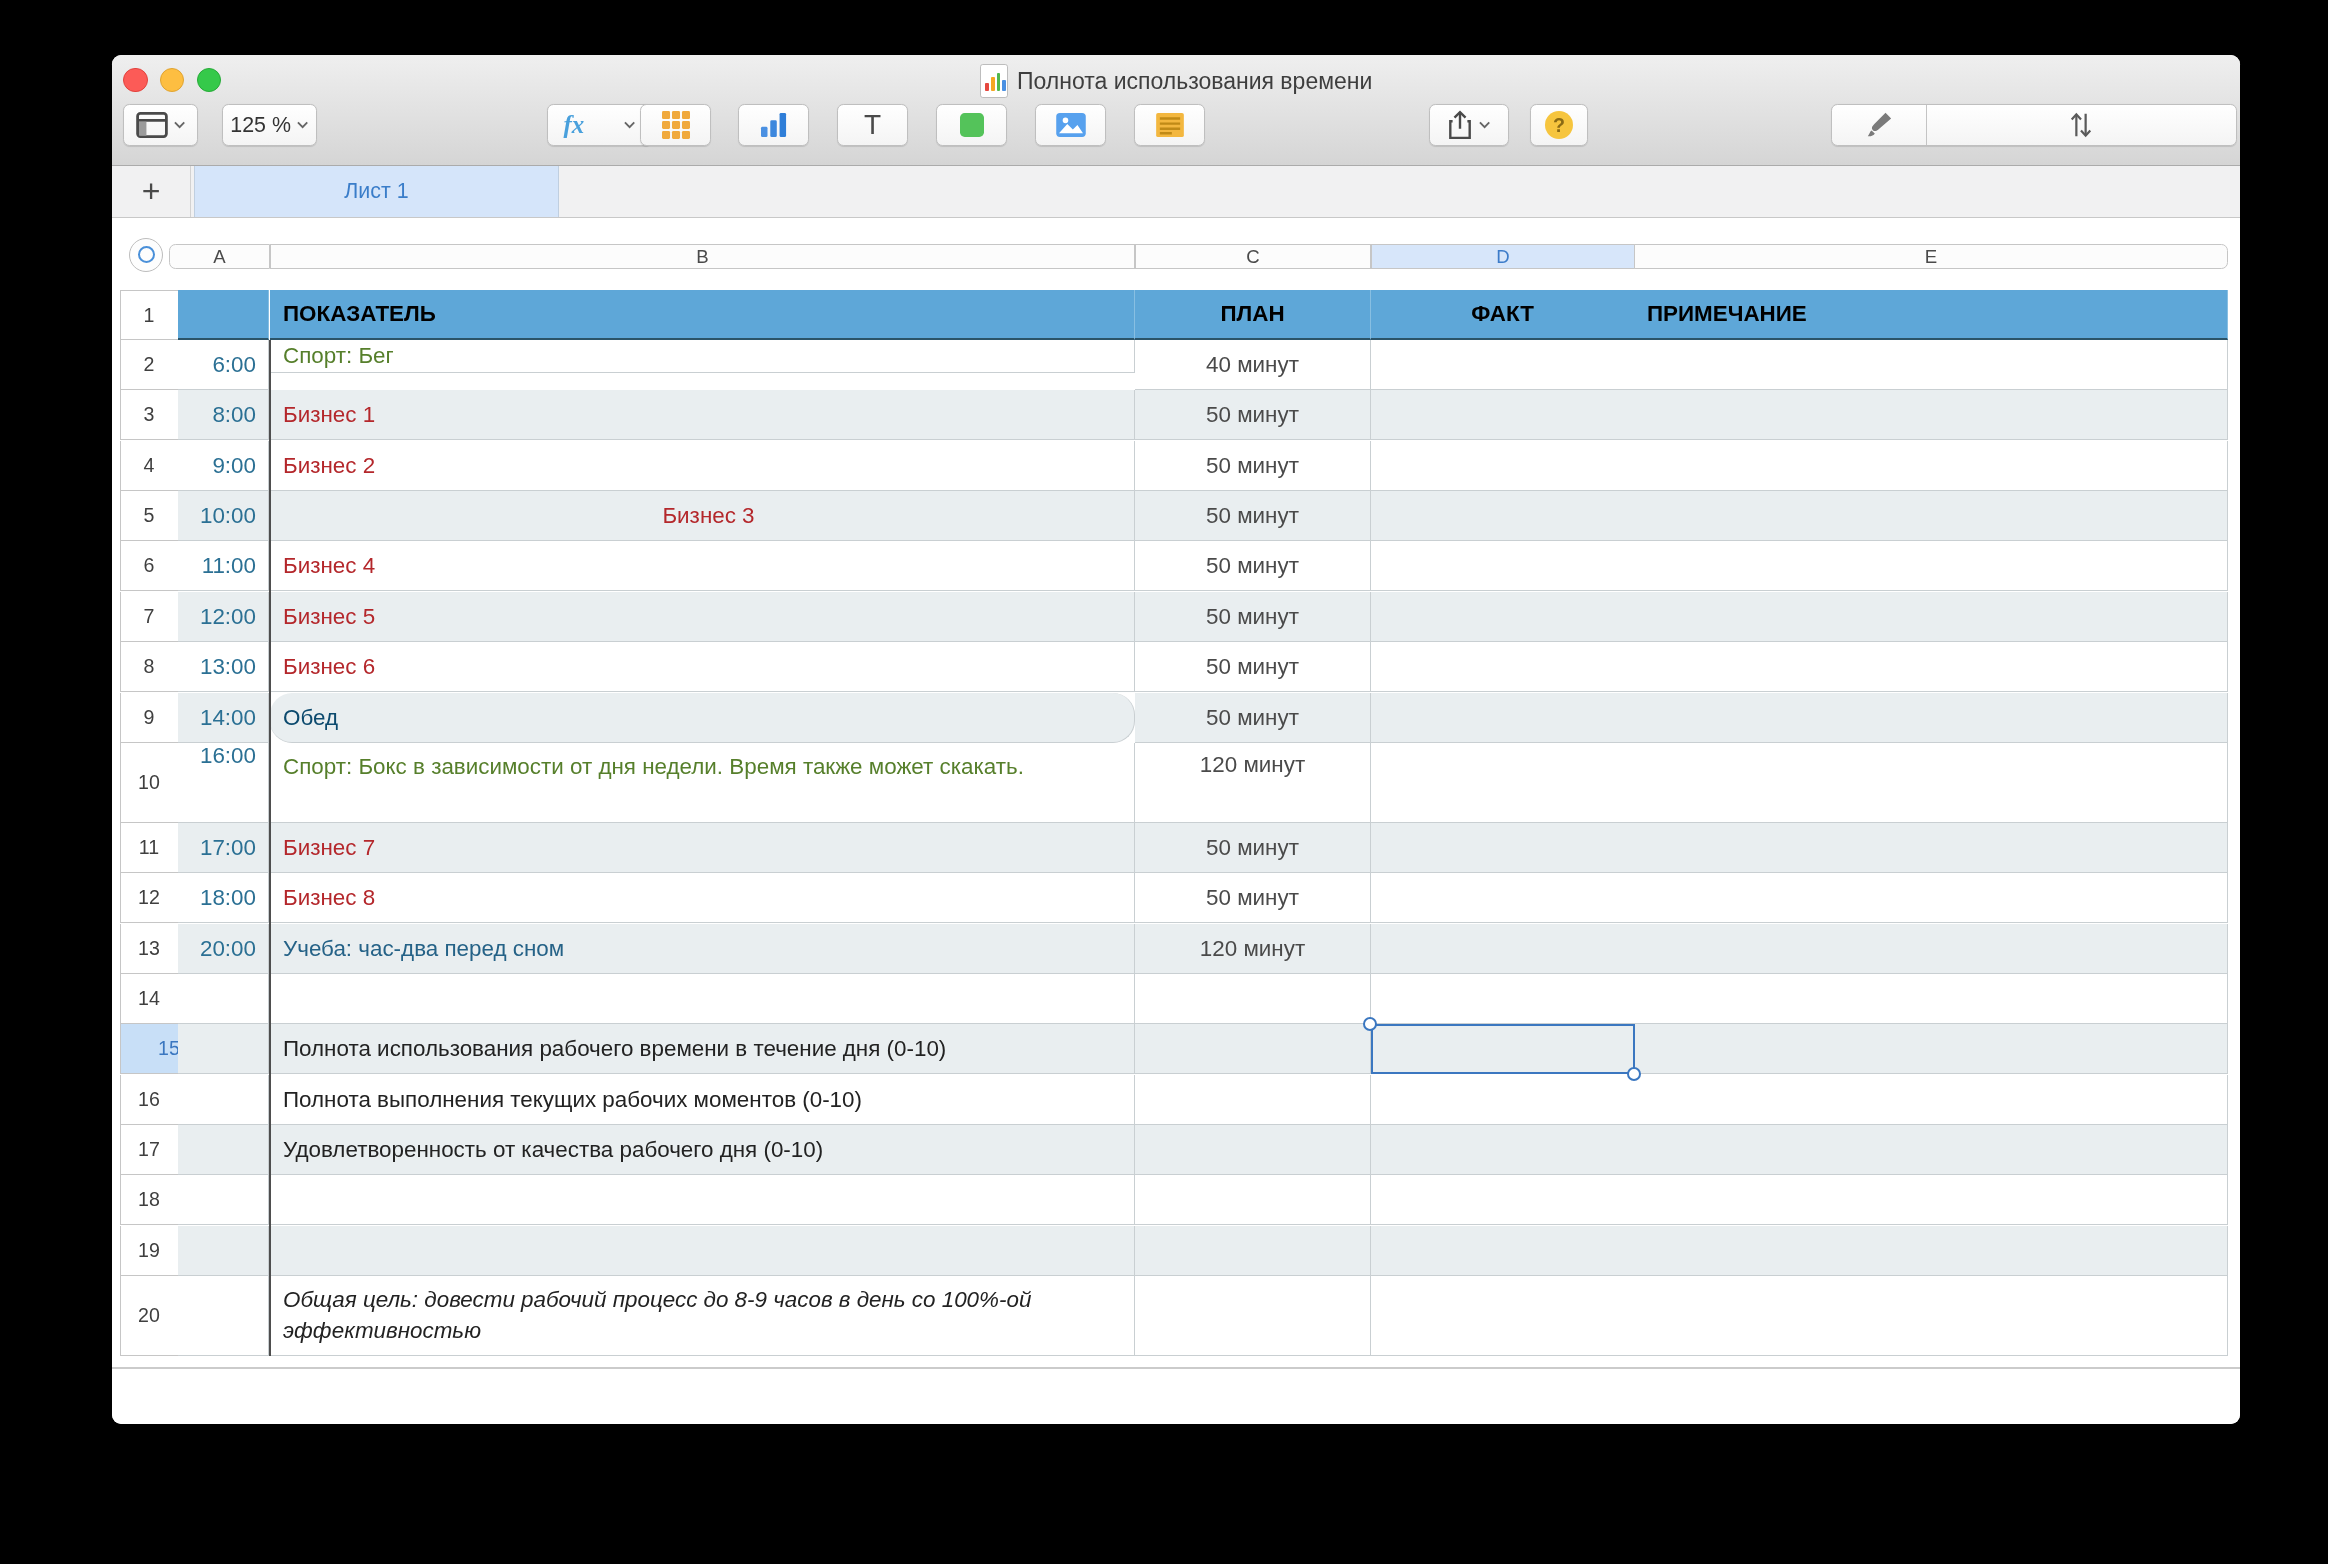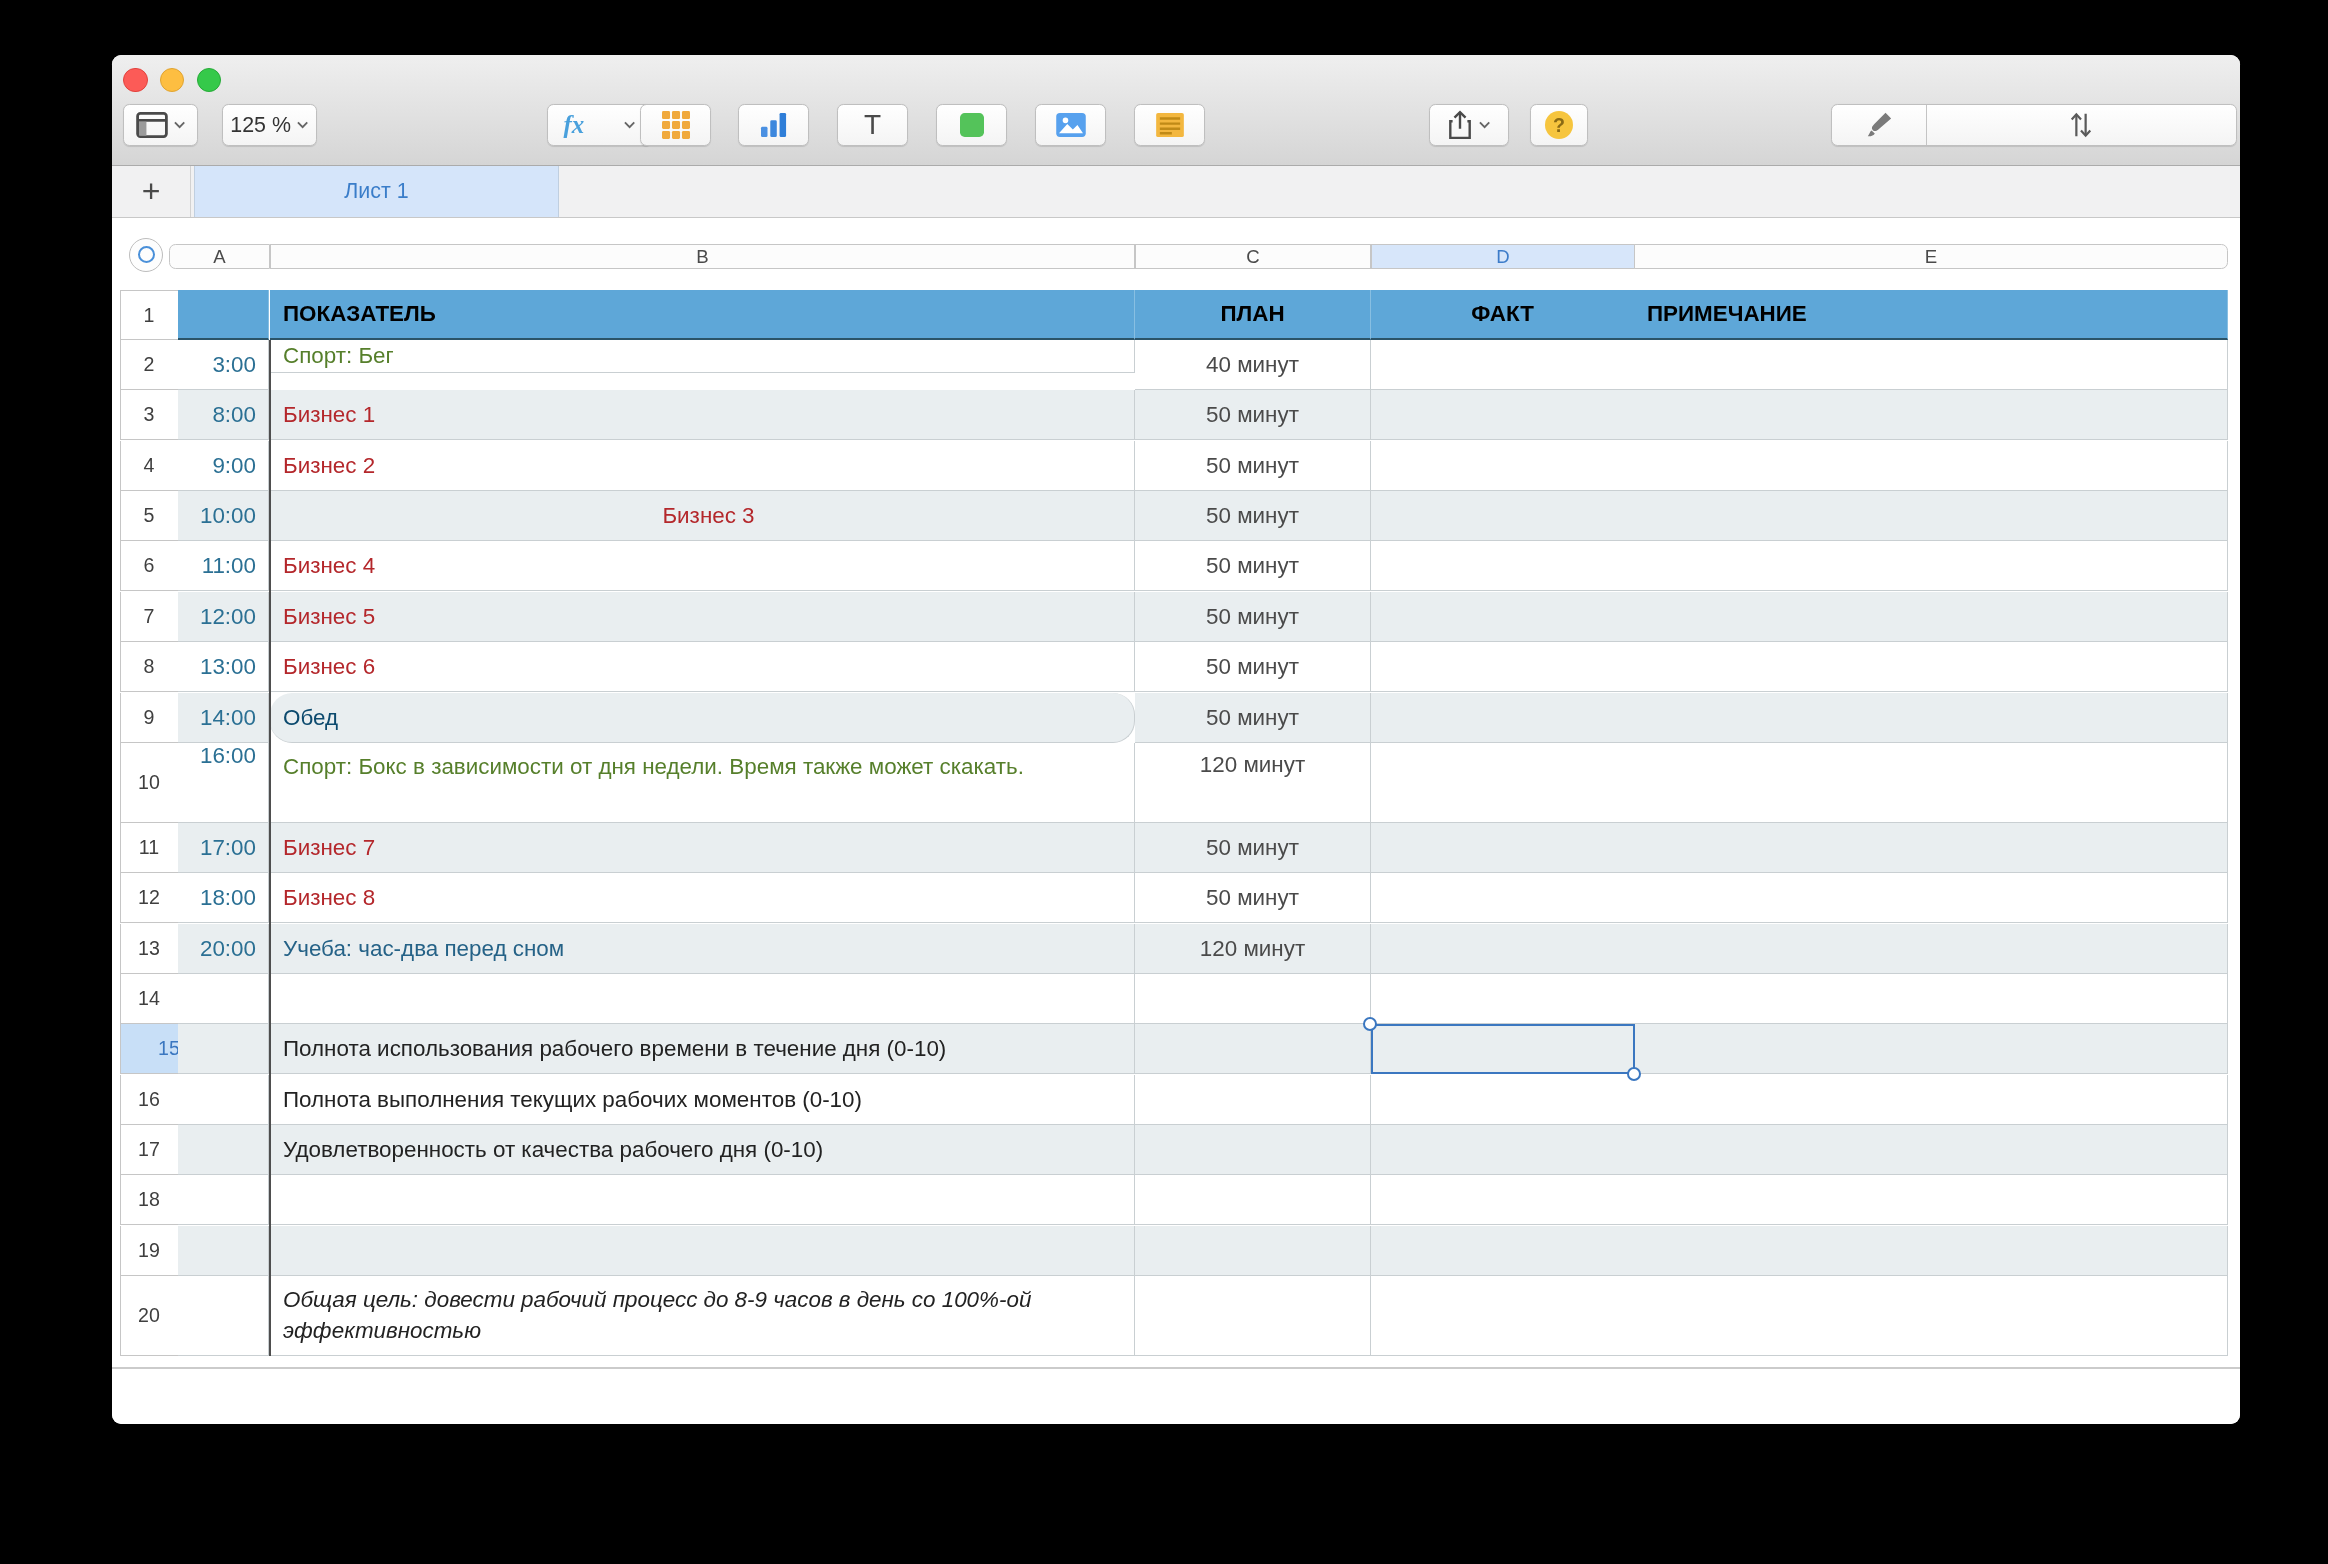--- a/index.html
+++ b/index.html
@@ -68,20 +68,29 @@
 </head>
 <body>
 
 <div class="screen">
   <div class="window">
 
     <div class="titlebar">
       <div class="tl red"></div>
       <div class="tl yellow"></div>
       <div class="tl green"></div>
+      <div class="titlewrap">
+        <div class="doc-icon">
+            <i></i>
+            <i></i>
+            <i></i>
+            <i></i>
+          </div>
+        <span class="wtitle">Полнота использования времени</span>
+      </div>
 
       <div class="tbtn" style="left:11.2px;width:75px;">
         <svg width="32" height="26" viewBox="0 0 34 28">
             <rect x="1.5" y="1.5" width="31" height="25" rx="3" fill="none" stroke="#4A4A4A" stroke-width="3"></rect>
             <line x1="2" y1="9" x2="32" y2="9" stroke="#4A4A4A" stroke-width="3"></line>
             <rect x="3" y="10.5" width="8" height="15" fill="#9B9B9B"></rect>
           </svg>
         <svg class="chev" viewBox="0 0 12 8">
             <polyline points="1,1.5 6,6.5 11,1.5" fill="none" stroke="#666" stroke-width="2"></polyline>
           </svg>
@@ -218,21 +227,21 @@
           <div class="hcell ac" style="left: 1259px; top: 72px; width: 264px; height: 50px;">
             <span>ФАКТ</span>
           </div>
           <div class="hcell al" style="left: 1522px; top: 72px; width: 594px; height: 50px;">
             <span>ПРИМЕЧАНИЕ</span>
           </div>
           <div class="gutcell" style="left: 7.5px; top: 122px; width: 59px; height: 50px;">
             <span>2</span>
           </div>
           <div class="gcell ar time" style="left: 66px; top: 122px; width: 91px; height: 50px;">
-            <span>3:00</span>
+            <span>6:00</span>
           </div>
           <div class="gcell al cat-sport" style="left: 158px; top: 122px; width: 865px; height: 33px;">
             <span>Спорт: Бег</span>
           </div>
           <div class="gcell ac plan" style="left: 1023px; top: 122px; width: 236px; height: 50px;">
             <span>40 минут</span>
           </div>
           <div class="gcell ac" style="left: 1259px; top: 122px; width: 264px; height: 50px;"></div>
           <div class="gcell al" style="left: 1522px; top: 122px; width: 594px; height: 50px;"></div>
           <div class="gutcell" style="left: 7.5px; top: 172px; width: 59px; height: 50px;">

